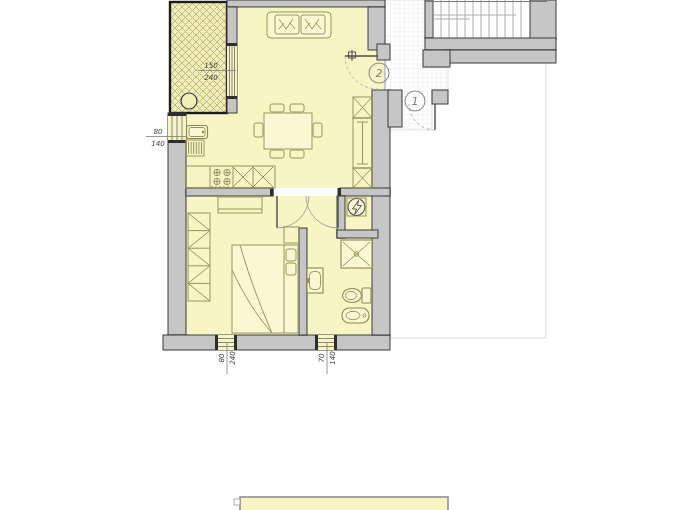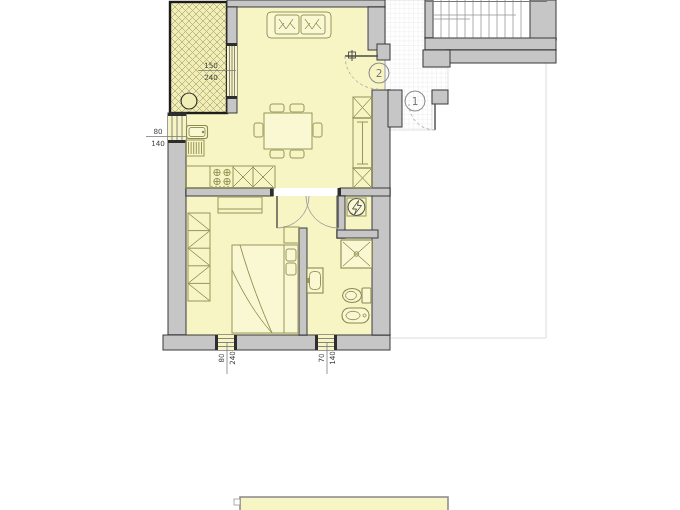--- a/index.html
+++ b/index.html
@@ -1,17 +1,17 @@
 <!DOCTYPE html>
 <html><head>
 <meta charset="utf-8">
 <style>
   html,body{margin:0;padding:0;background:#ffffff;}
   .canvas{position:relative;width:680px;height:510px;background:#ffffff;overflow:hidden;
-          font-family:"DejaVu Sans",sans-serif;}
+          font-family:"DejaVu Sans",sans-serif;font-style:italic;}
   svg{position:absolute;left:0;top:0;}
   .floor{fill:#f7f5c4;}
   .wall{fill:#c6c6c6;stroke:#3a3a3a;stroke-width:1;}
   .wallD{fill:#2e2e2e;stroke:none;}
   .sill{stroke:#6b6b6b;stroke-width:0.8;}
   .furn{fill:none;stroke:#97965a;stroke-width:1;}
   .furnF{fill:#f9f8d2;stroke:#97965a;stroke-width:1;}
   .fix{fill:#f9f8d2;stroke:#8a8952;stroke-width:1.1;}
   .tread{stroke:#9a9a9a;stroke-width:0.8;}
   .arc{fill:none;stroke:#9b9b9b;stroke-width:0.9;}

